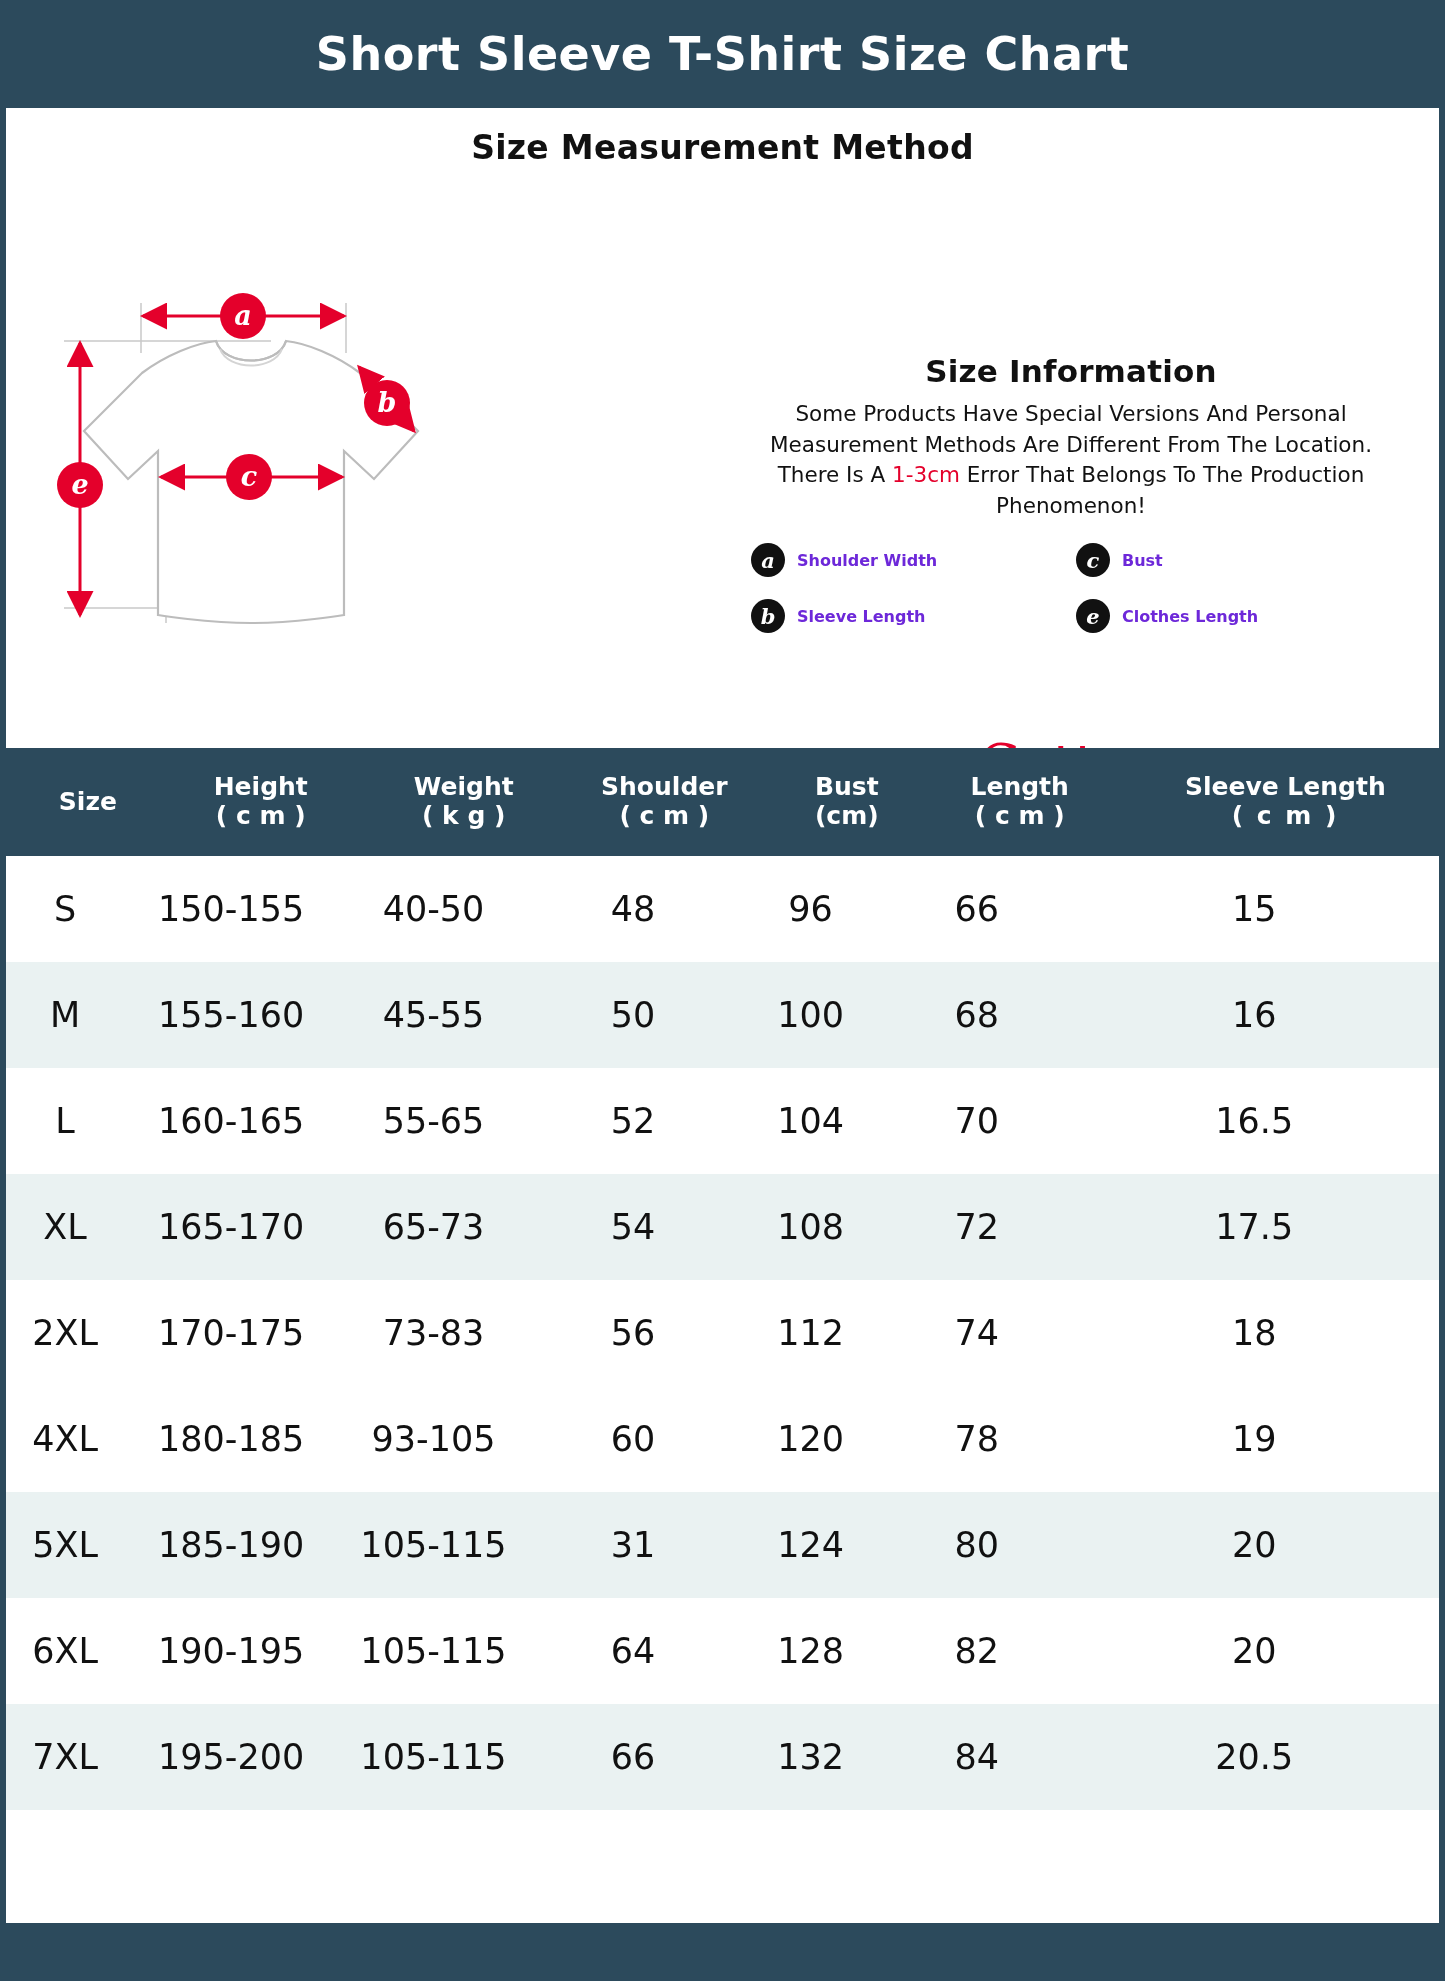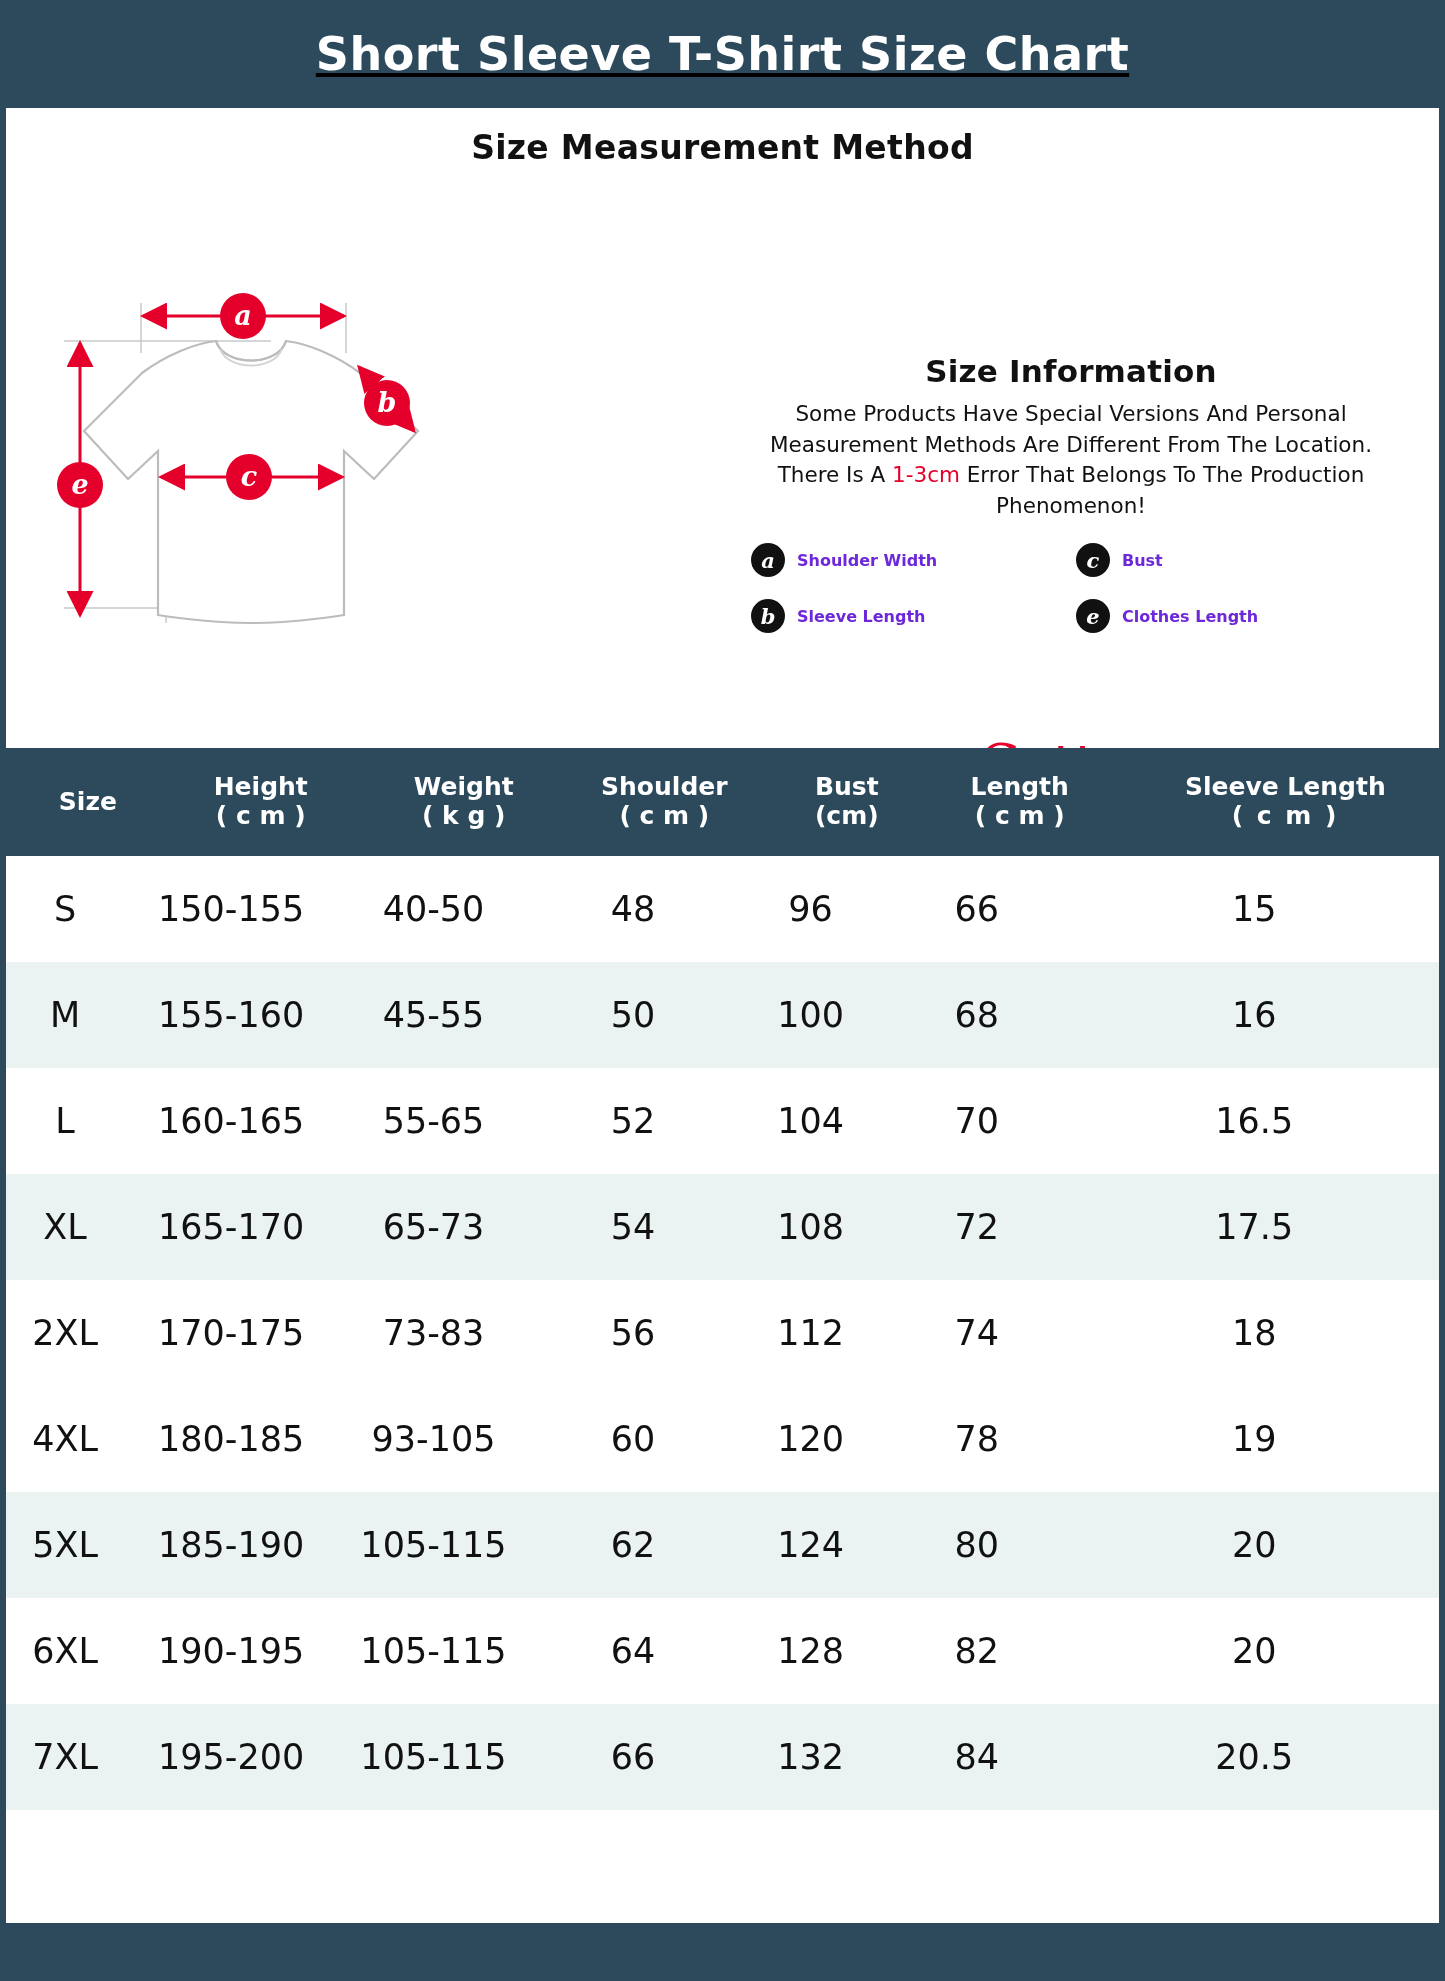--- a/index.html
+++ b/index.html
@@ -21,21 +21,20 @@
     border-right: 6px solid #2c4a5c;
   }
   
   .title-bar {
     background: #2c4a5c;
     height: 108px;
     display: flex;
     align-items: center;
     justify-content: center;
     margin: 0 -6px;
-    text-decoration: underline;
   }
   .title-bar .title {
     color: #ffffff;
     font-size: 46px;
     font-weight: bold;
     letter-spacing: 0.5px;
     font-family: "DejaVu Sans", sans-serif;
   }
   
   .upper {
@@ -378,21 +377,21 @@
       <div class="cell c3">60</div>
       <div class="cell c4">120</div>
       <div class="cell c5">78</div>
       <div class="cell c6">19</div>
     </div>
 
     <div class="row body-row alt">
       <div class="cell c0">5XL</div>
       <div class="cell c1">185-190</div>
       <div class="cell c2">105-115</div>
-      <div class="cell c3">62</div>
+      <div class="cell c3">31</div>
       <div class="cell c4">124</div>
       <div class="cell c5">80</div>
       <div class="cell c6">20</div>
     </div>
 
     <div class="row body-row">
       <div class="cell c0">6XL</div>
       <div class="cell c1">190-195</div>
       <div class="cell c2">105-115</div>
       <div class="cell c3">64</div>

